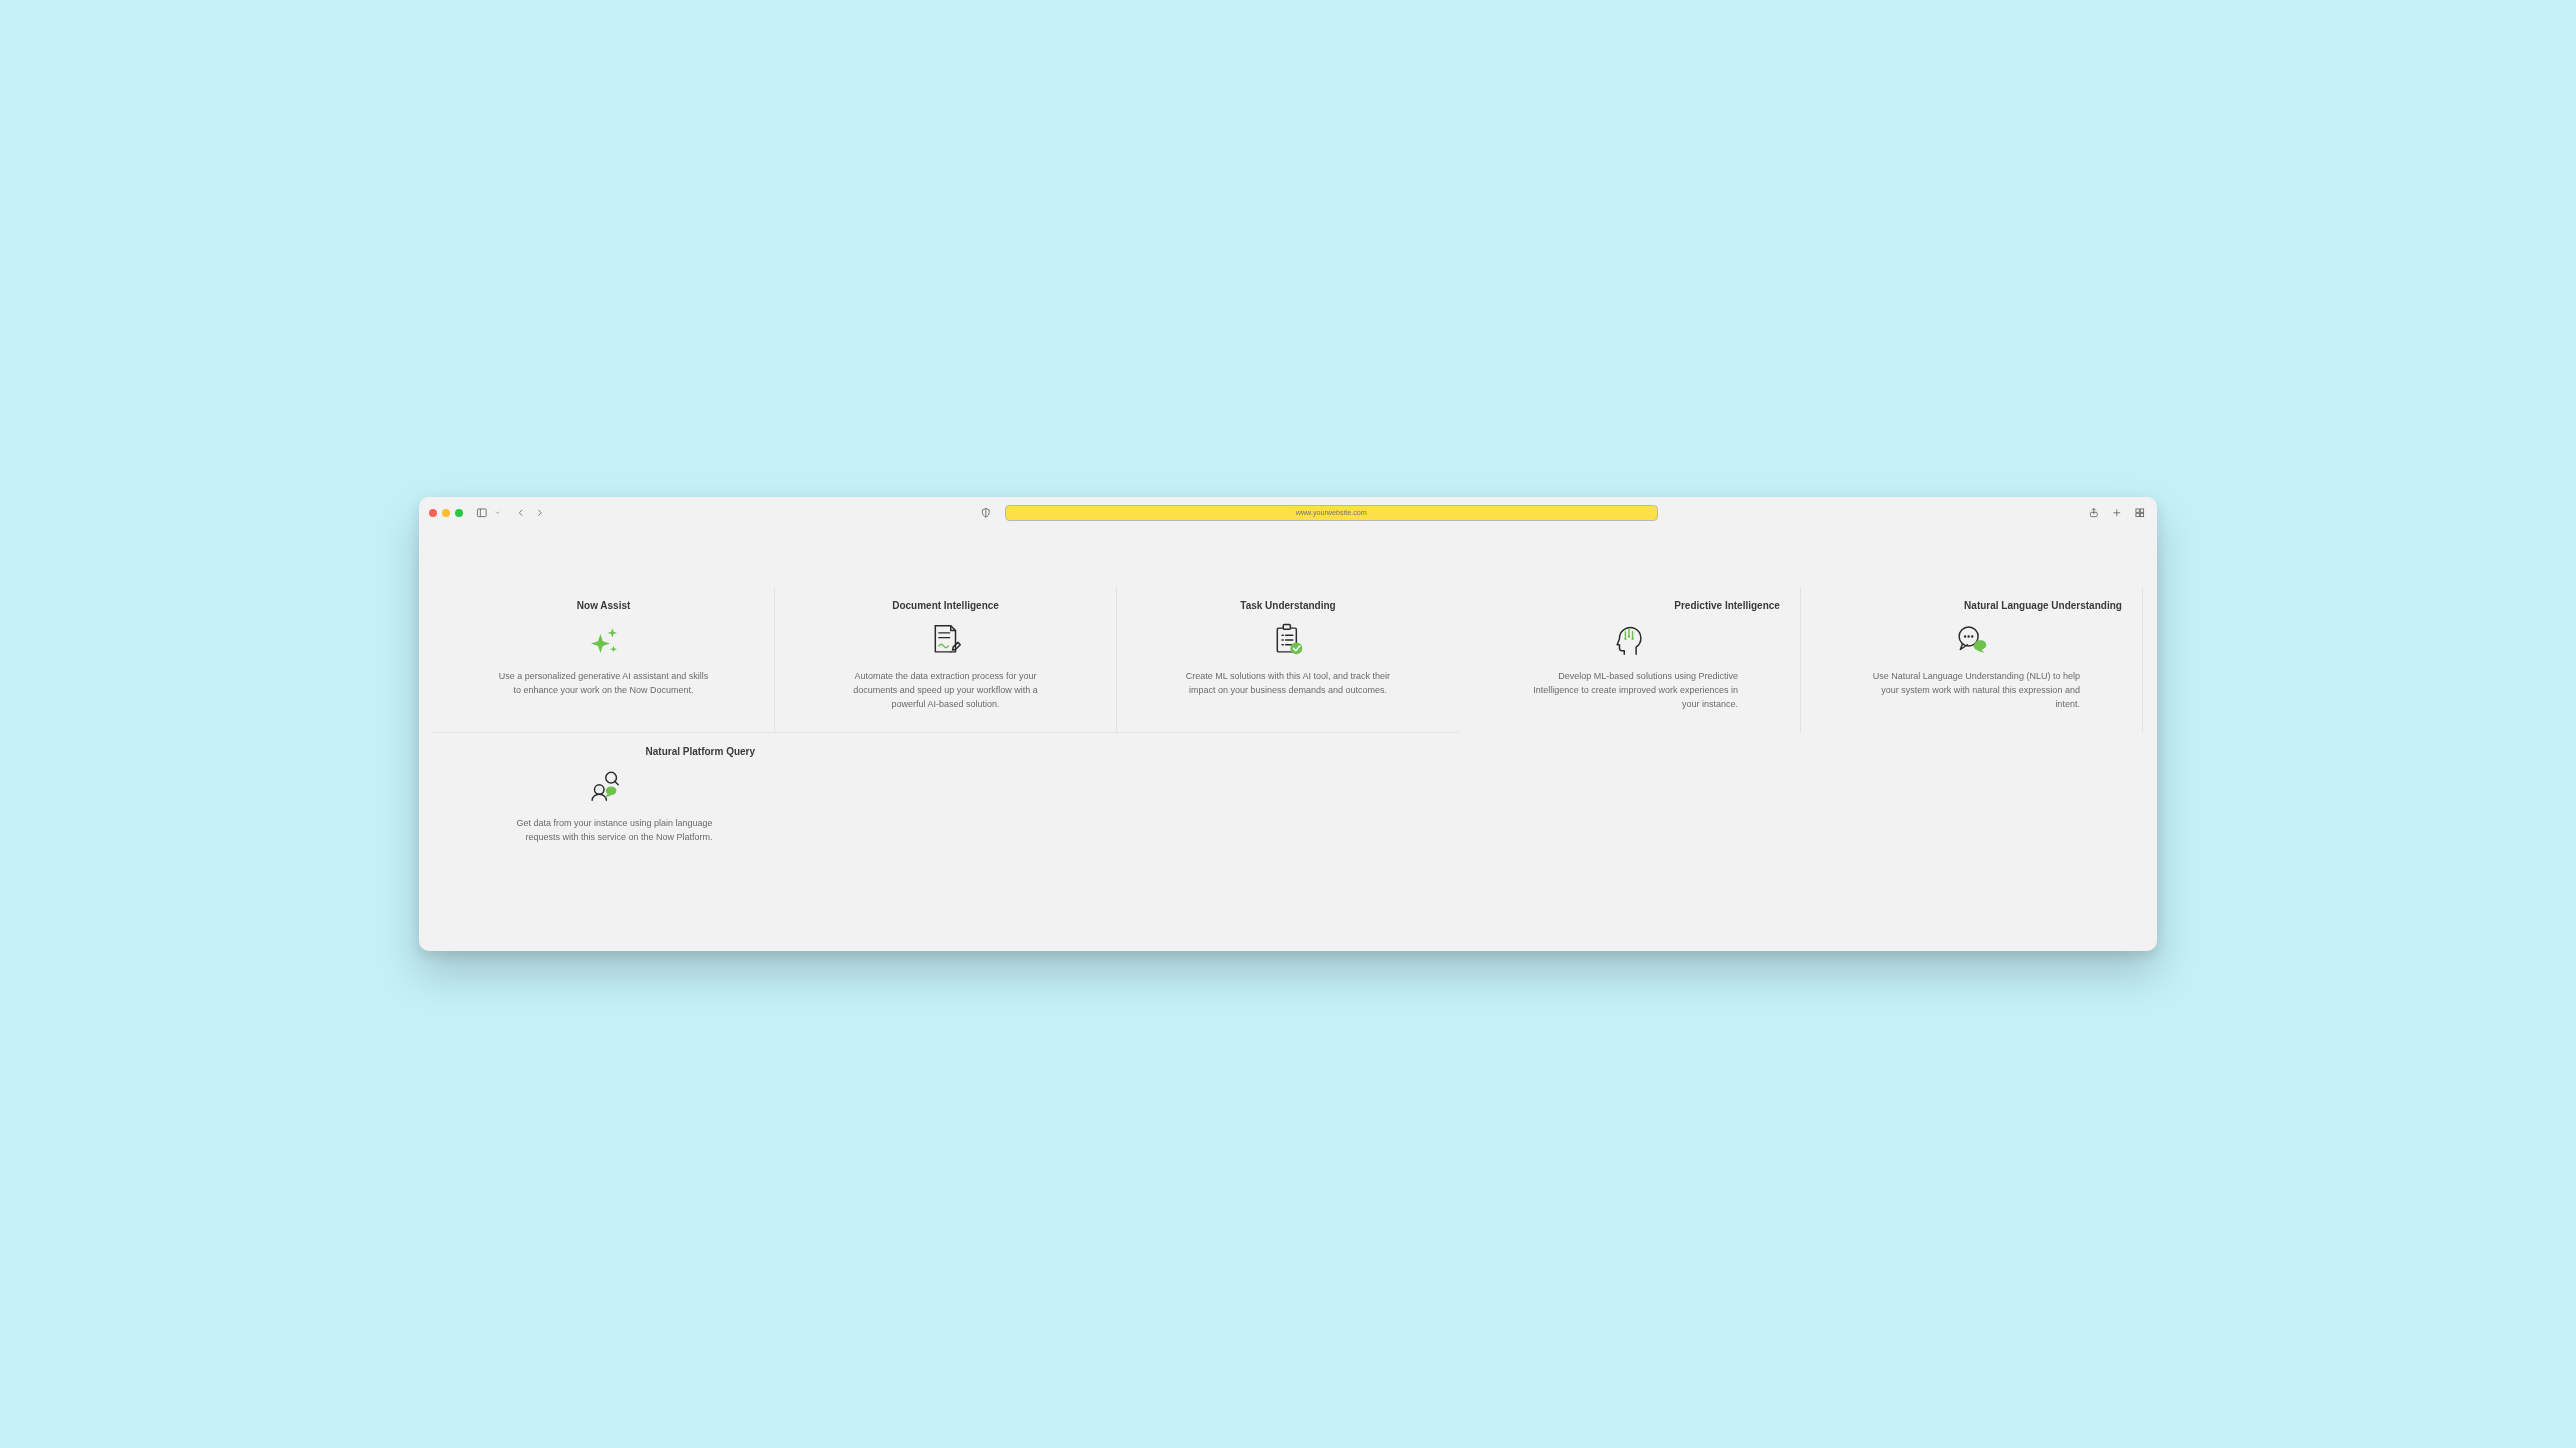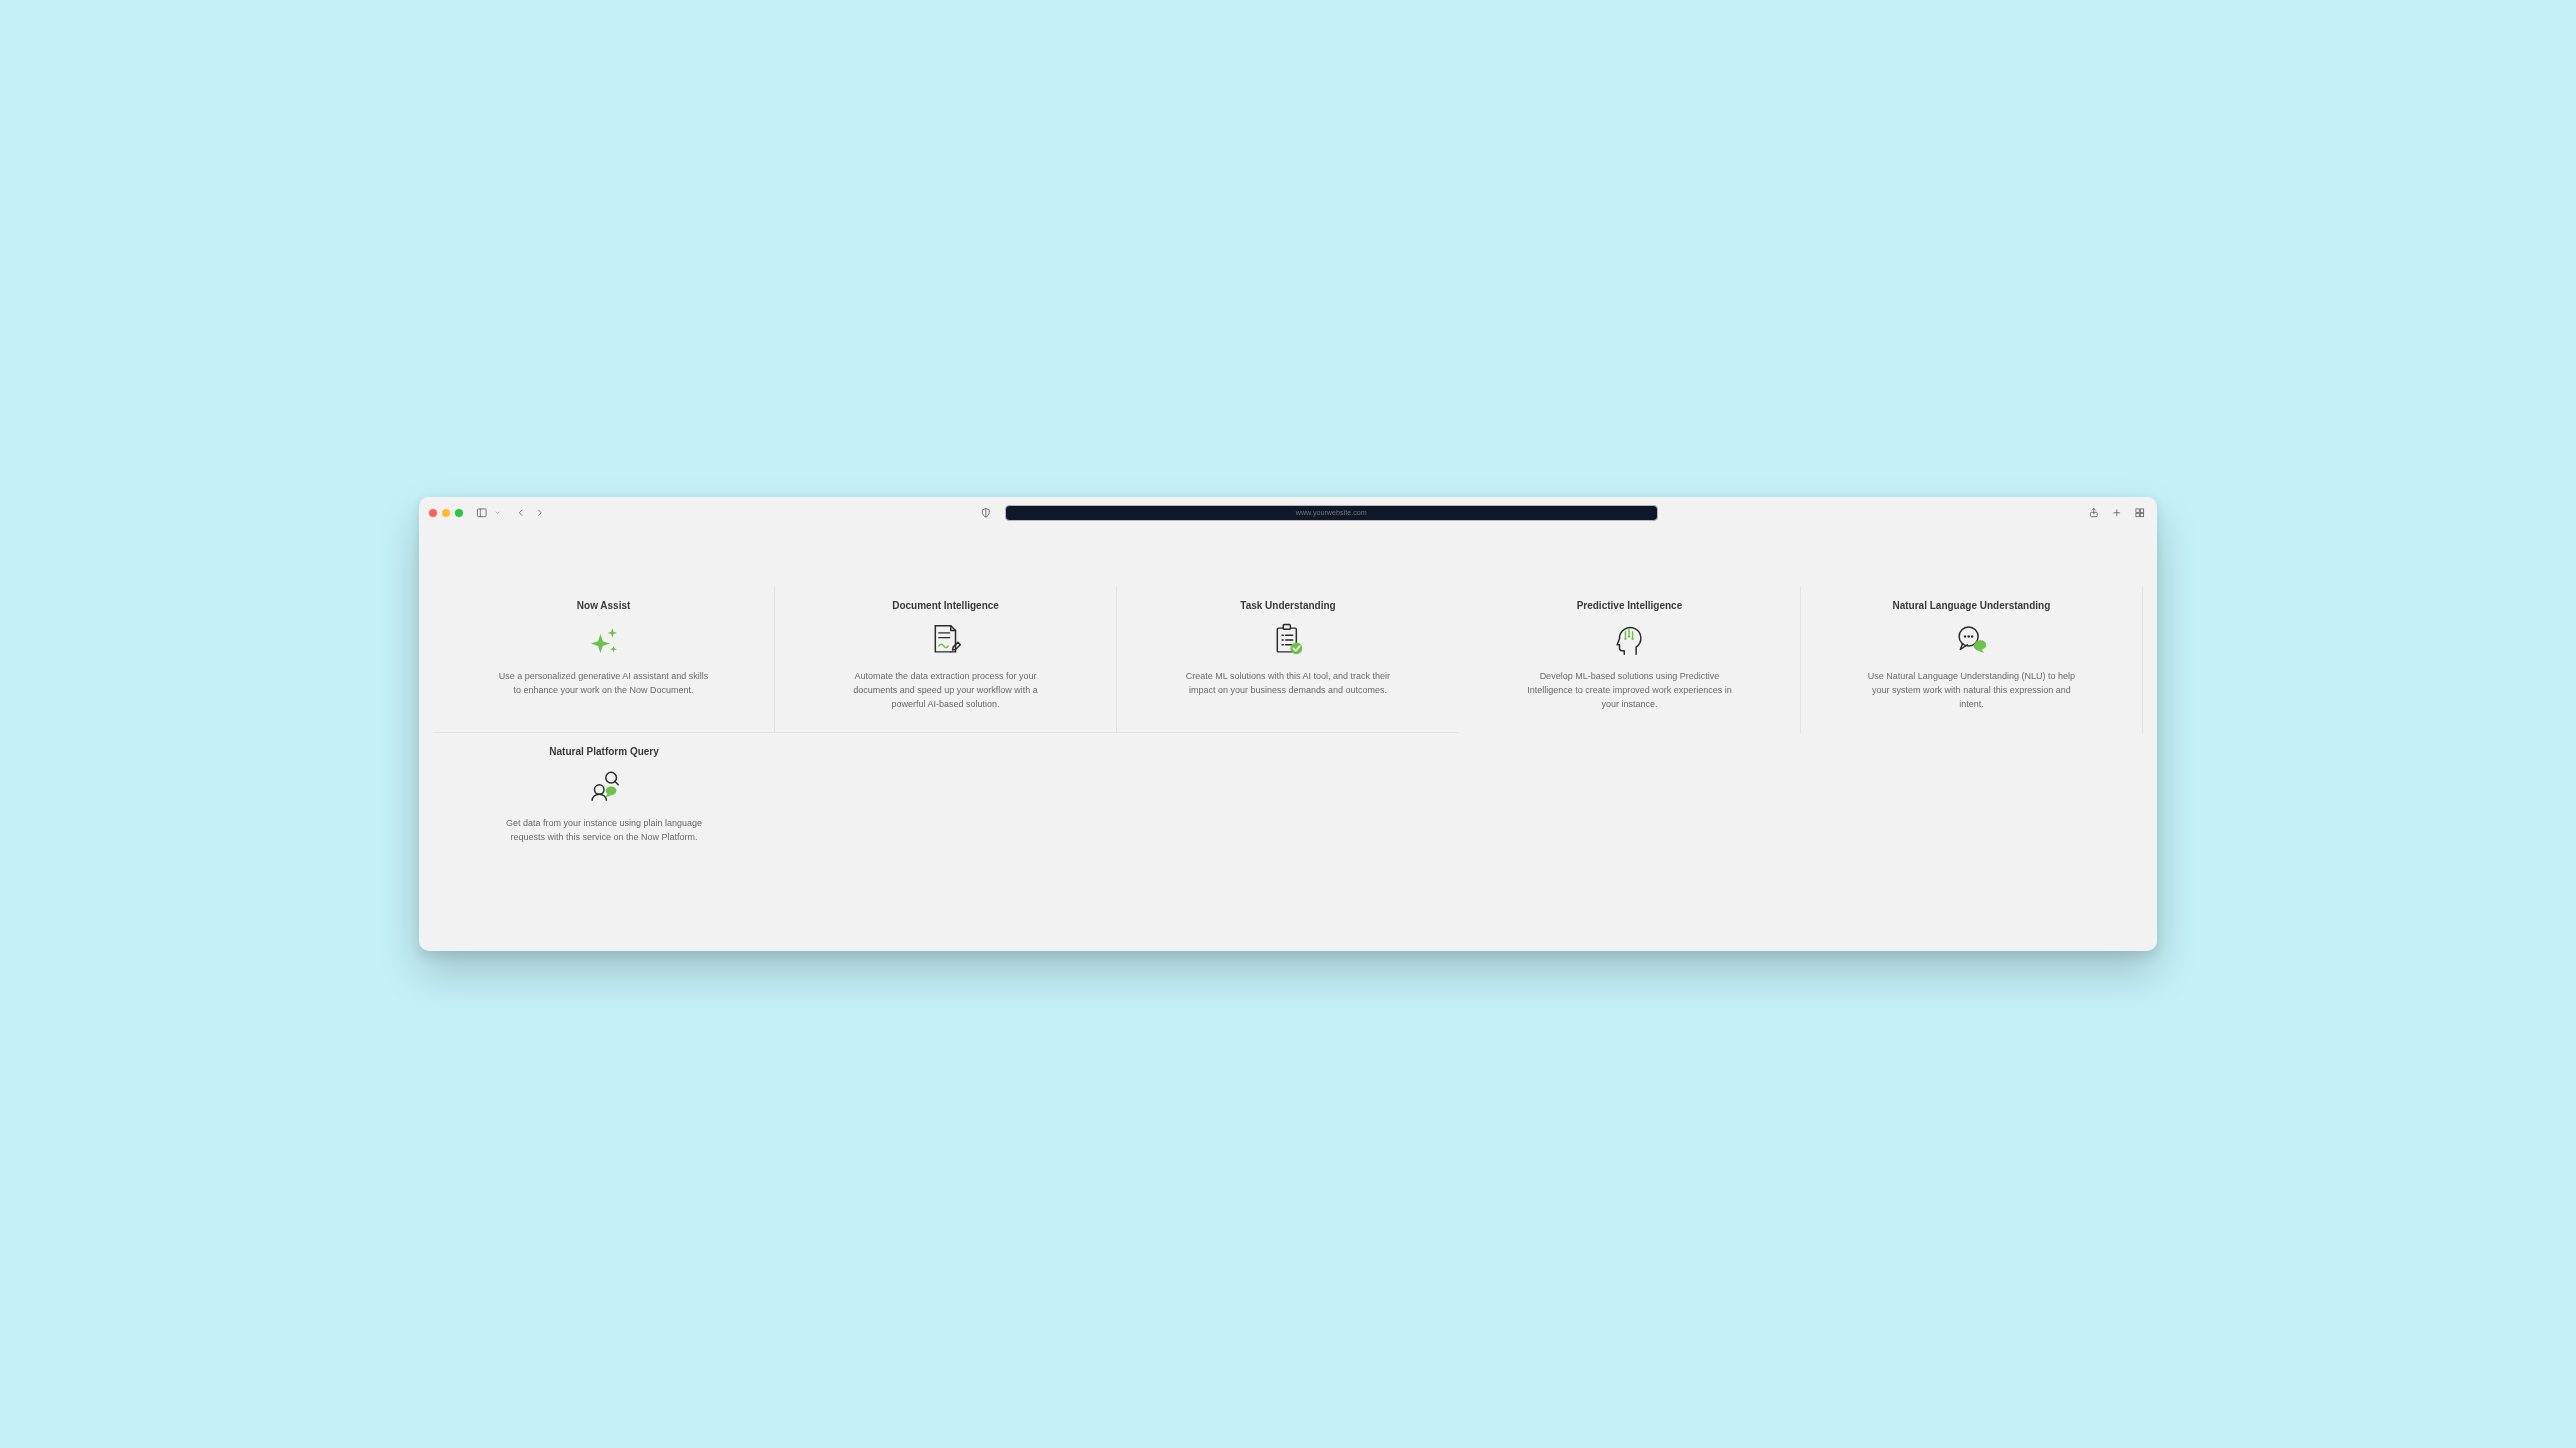--- a/index.html
+++ b/index.html
@@ -43,21 +43,21 @@
   .sidebar-toggle { display:flex; align-items:center; gap:2.2px; margin-right: 1.4px; }
   .sidebar-toggle .chev svg { width: 7.2px; height: 7.2px; }
   .nav-arrows { display:flex; gap:4.3px; margin-right: 2.9px; }
   .spacer-flex { flex: 1; }
   .shield { margin-right: 4.3px; }
   .address-bar {
     flex: 0 0 38%;
     height: 16px;
     border: 0.7px solid #b7b7b7;
     border-radius: 4.3px;
-    background: #0f172a;
+    background: #fde047;
     display: flex;
     align-items: center;
     justify-content: center;
     font-size: 7.2px;
     color: #747474;
     padding: 0 7.2px;
   }
   .toolbar-right { display:flex; align-items:center; gap:8.7px; margin-left:auto; }
 
   
@@ -67,21 +67,21 @@
     grid-template-columns: repeat(5, 1fr);
     width: 100%;
   }
   .card {
     padding: 13px 20px 20px;
     text-align: center;
     border-right: 0.7px solid #e2e2e2;
     border-bottom: 0.7px solid #e2e2e2;
   }
   .card:nth-child(3n) { border-right: none; }
-  .card:nth-last-child(-n+3) { border-bottom: none; }
+  .card:nth-last-child(-n+3) { border-bottom: none; text-align: right; }
   .card-title {
     font-size: 10px;
     font-weight: 700;
     color: #3a3a3a;
   }
   .card-icon {
     margin: 10px auto 11.6px;
     width: 38px;
     height: 38px;
     display: flex;

